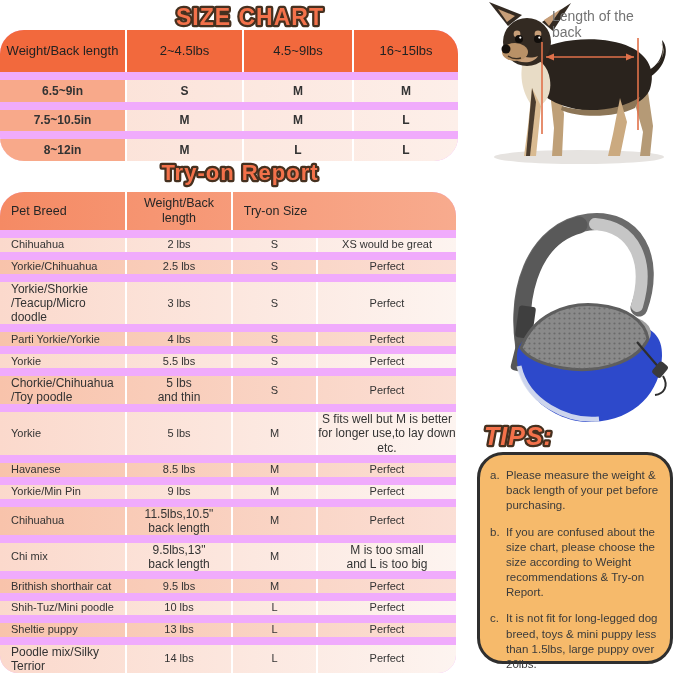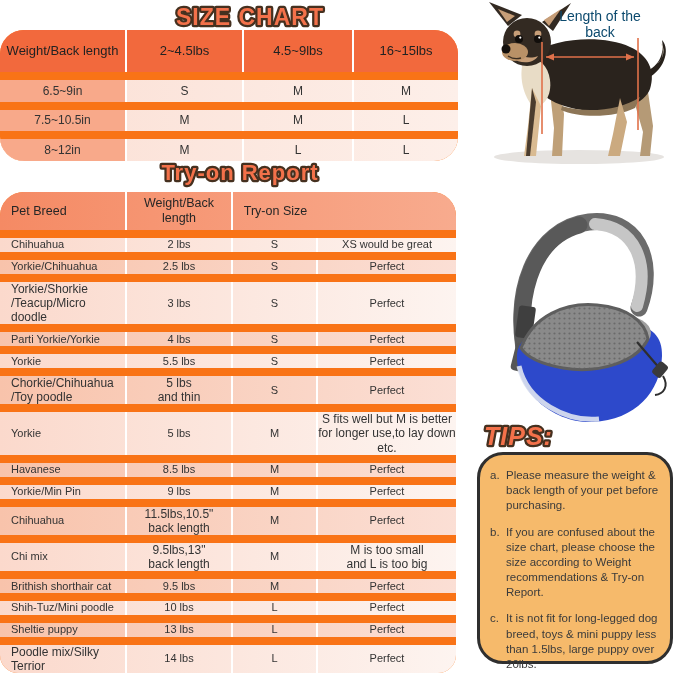--- a/index.html
+++ b/index.html
@@ -10,31 +10,31 @@
   .title-svg { position:absolute; overflow:visible; }
   .title-svg text {
     font-family:"Liberation Sans", sans-serif;
     font-weight:bold; letter-spacing:1px;
     fill:#f3714a; stroke:#45301f; stroke-width:4.5px;
     paint-order:stroke; stroke-linejoin:round;
   }
 
   
   .tbl { position:absolute; left:0; display:flex; flex-direction:column; gap:8px;
-         border-radius:24px; overflow:hidden; background:#f97316; }
+         border-radius:24px; overflow:hidden; background:#f0abfc; }
   .trow { display:flex; width:100%; }
   .tcell { display:flex; align-items:center; justify-content:center; text-align:center;
            border-right:2px solid #fff; color:#333; white-space:pre-line; line-height:1.18; }
   .tcell:last-child { border-right:none; }
 
   
   #size-table { top:30px; width:458px; height:131px; }
   #size-table .thead { height:42px; background:#f2693d; }
   #size-table .thead .tcell { color:#222; font-size:13px; }
-  #size-table .trow.data { flex:1; background:linear-gradient(90deg,#fbdfd4,#fdefe9); }
+  #size-table .trow.data { flex:1; background:linear-gradient(90deg,#fbdfd4,#fdefe9);font-weight:bold; }
   #size-table .trow.data .tcell:first-child { background:#f8a98a; }
   #size-table .tcell { font-size:12px; }
   #size-table .tcell:nth-child(1){ flex:0 0 127px; }
   #size-table .tcell:nth-child(2){ flex:0 0 117px; }
   #size-table .tcell:nth-child(3){ flex:0 0 110px; }
   #size-table .tcell:nth-child(4){ flex:1; }
 
   
   #tryon-table { top:192px; width:456px; height:481px; border-radius:24px 24px 18px 18px; }
   #tryon-table .thead { height:38px; background:linear-gradient(90deg,#f58a64,#f8ab8e); }
@@ -46,21 +46,21 @@
   #tryon-table .tcell.multiline { font-size:12px; }
   #tryon-table .tcell:nth-child(1){ flex:0 0 127px; justify-content:flex-start; text-align:left; padding-left:11px; }
   #tryon-table .tcell:nth-child(2){ flex:0 0 106px; }
   #tryon-table .tcell:nth-child(3){ flex:0 0 85px; }
   #tryon-table .tcell:nth-child(4){ flex:1; }
 
   
   .dog-figure { position:absolute; left:474px; top:0; width:205px; height:170px; }
   .dog-figure svg { position:absolute; left:0; top:0; }
   .measure-label { position:absolute; left:78px; top:8px; width:96px;
-                   text-align:center; font-size:14px; line-height:1.15; color:#0c4a6e; }
+                   text-align:left; font-size:14px; line-height:1.15; color:#737373; }
 
   
   .bag-figure { position:absolute; left:487px; top:196px; width:190px; height:235px; }
 
   
   .tips-box { position:absolute; left:477px; top:452px; width:196px; height:212px;
               background:#f6ba6b; border:3px solid #2f2f2f; border-radius:26px;
               padding:13px 9px 8px 10px; }
   .tip-item { display:flex; margin-bottom:11px; color:#3b3b3b; font-size:11.5px; line-height:1.32; }
   .tip-marker { flex:0 0 16px; }

